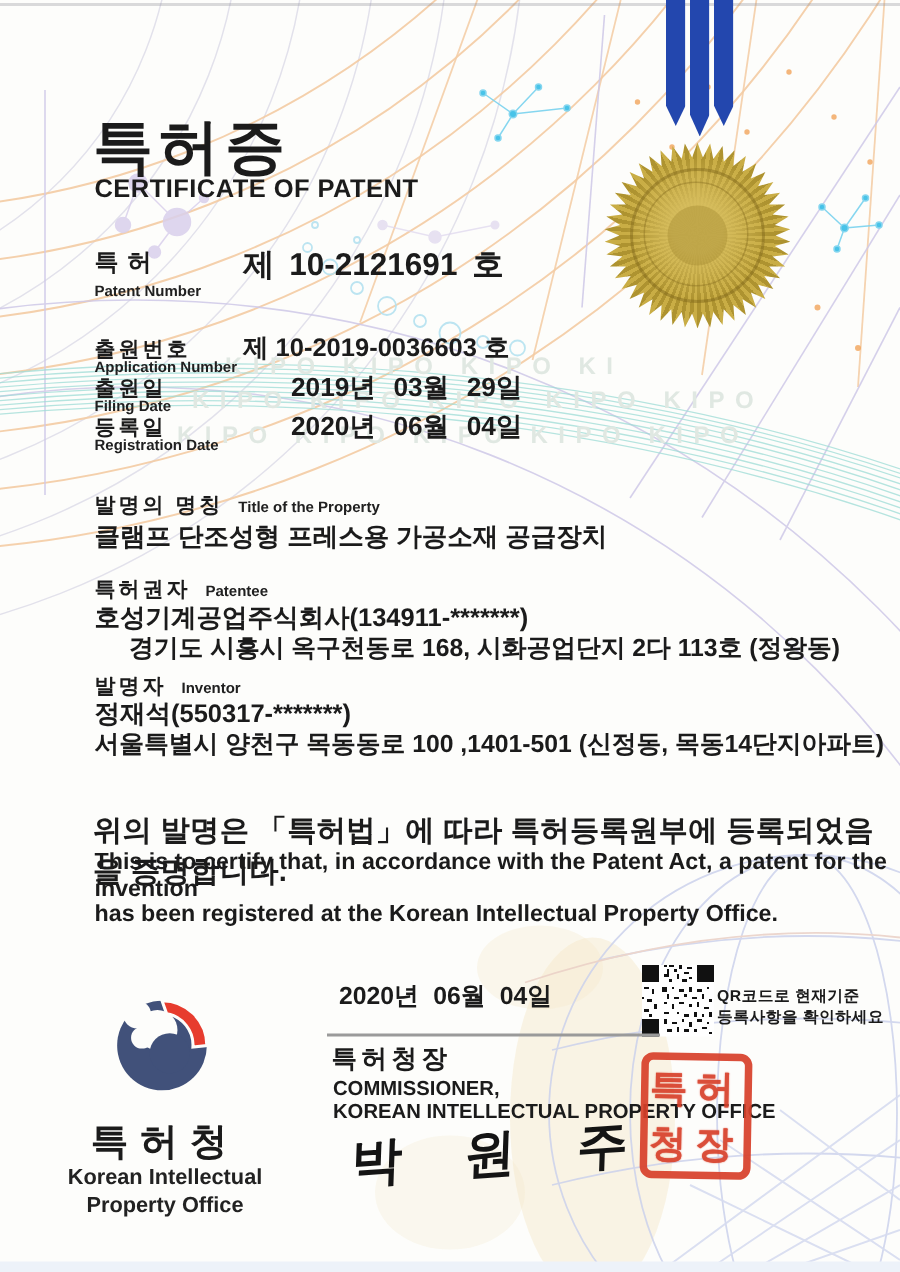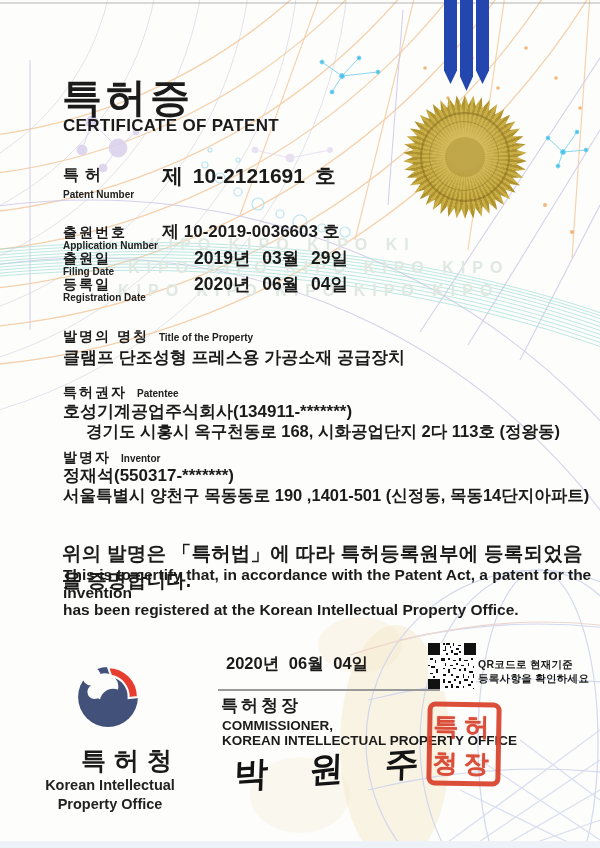--- a/index.html
+++ b/index.html
@@ -41,21 +41,21 @@
   .seal-core{position:absolute;border-radius:50%;background:rgba(155,128,40,.35);}
 
   .stamp{position:absolute;left:427px;top:702px;width:64px;height:74px;
          border:5px solid #d8402a;border-radius:8px;transform:rotate(1deg);
          display:grid;grid-template-rows:1fr 1fr;align-items:center;opacity:.92;}
   .stamp div{font-size:25px;font-weight:900;color:#d8402a;text-align:center;
              line-height:26px;letter-spacing:6px;text-shadow:0 0 1px #d8402a;}
 
   .wm{position:absolute;color:#e0e8e2;font-size:16px;font-weight:800;letter-spacing:7px;white-space:nowrap;}
 
-  .kipo-name{font-size:25px;font-weight:700;letter-spacing:8px;text-align:right;}
+  .kipo-name{font-size:25px;font-weight:700;letter-spacing:8px;text-align:center;}
   .kipo-en{font-size:14.5px;font-weight:700;line-height:19px;text-align:center;color:#222;}
 
   .topline{position:absolute;left:0;top:2px;width:600px;height:2px;background:rgba(150,150,158,.35);}
   .bottomstrip{position:absolute;left:0;top:841px;width:600px;height:7px;background:#edf2f9;}
   .rule{position:absolute;left:218px;top:689px;width:222px;height:2px;background:#9a9a9a;}
 </style>
 </head>
 <body>
 
 <div class="page">
@@ -254,21 +254,21 @@
     <span class="le">Patentee</span>
   </div>
   <div class="abs v-plain" style="left:63px;top:400px;">호성기계공업주식회사(134911-*******)</div>
   <div class="abs addr" style="left:63px;top:421px;margin-left:23px;">경기도 시흥시 옥구천동로 168, 시화공업단지 2다 113호 (정왕동)</div>
 
   <div class="abs labrow" style="left:63px;top:449px;">
     <span class="lk2">발명자</span>
     <span class="le">Inventor</span>
   </div>
   <div class="abs v-plain" style="left:63px;top:464px;">정재석(550317-*******)</div>
-  <div class="abs addr" style="left:63px;top:485px;">서울특별시 양천구 목동동로 190 ,1401-501 (신정동, 목동14단지아파트)</div>
+  <div class="abs addr" style="left:63px;top:485px;">서울특별시 양천구 목동동로 100 ,1401-501 (신정동, 목동14단지아파트)</div>
 
   <div class="abs st-ko" style="left:62px;top:540px;width:530px;">위의 발명은 「특허법」에 따라 특허등록원부에 등록되었음을 증명합니다.</div>
   <div class="abs st-en" style="left:63px;top:566px;width:530px;">
     <div>This is to certify that, in accordance with the Patent Act, a patent for the invention</div>
     <div>has been registered at the Korean Intellectual Property Office.</div>
   </div>
 
   <div class="abs issue-date" style="left:226px;top:653px;">2020년 06월 04일</div>
 
   <svg class="abs" style="left:428px;top:643px;" width="48" height="48" viewBox="0 0 29 29" shape-rendering="crispEdges">

